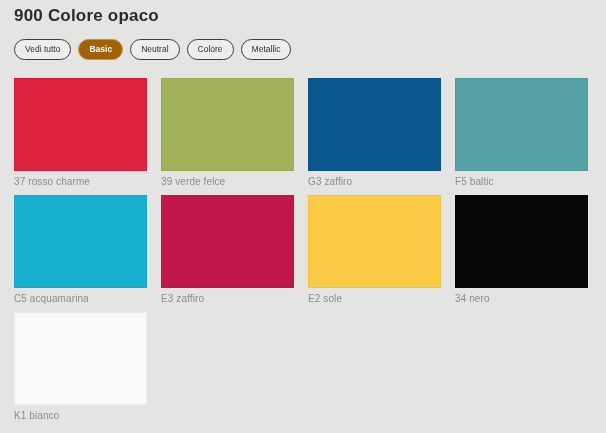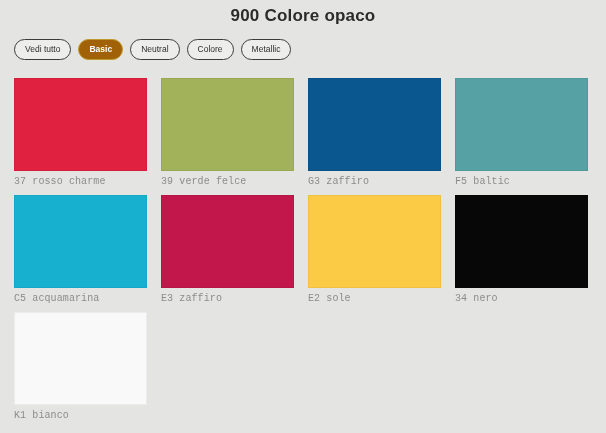--- a/index.html
+++ b/index.html
@@ -16,21 +16,20 @@
   }
   .container {
     padding: 6px 14px 0 14px;
   }
   .page-title {
     font-size: 17px;
     font-weight: 700;
     color: #2b2b2b;
     margin: 0;
     letter-spacing: 0.2px;
-    text-align: center;
   }
   .chips {
     display: flex;
     gap: 7px;
     margin-top: 13px;
     align-items: center;
   }
   .chip {
     display: inline-flex;
     align-items: center;
@@ -53,21 +52,20 @@
   }
   .swatch-grid {
     margin-top: 18px;
     display: grid;
     grid-template-columns: repeat(4, 133px);
     column-gap: 14px;
     row-gap: 7px;
   }
   .swatch-cell {
     width: 140px;
-    font-family: Liberation Mono, monospace;
   }
   .swatch-tile {
     width: 133px;
     height: 93px;
     box-shadow: inset 0 0 0 1px rgba(0,0,0,0.05);
     cursor: pointer;
   }
   .swatch-label {
     margin-top: 5px;
     font-size: 10px;

